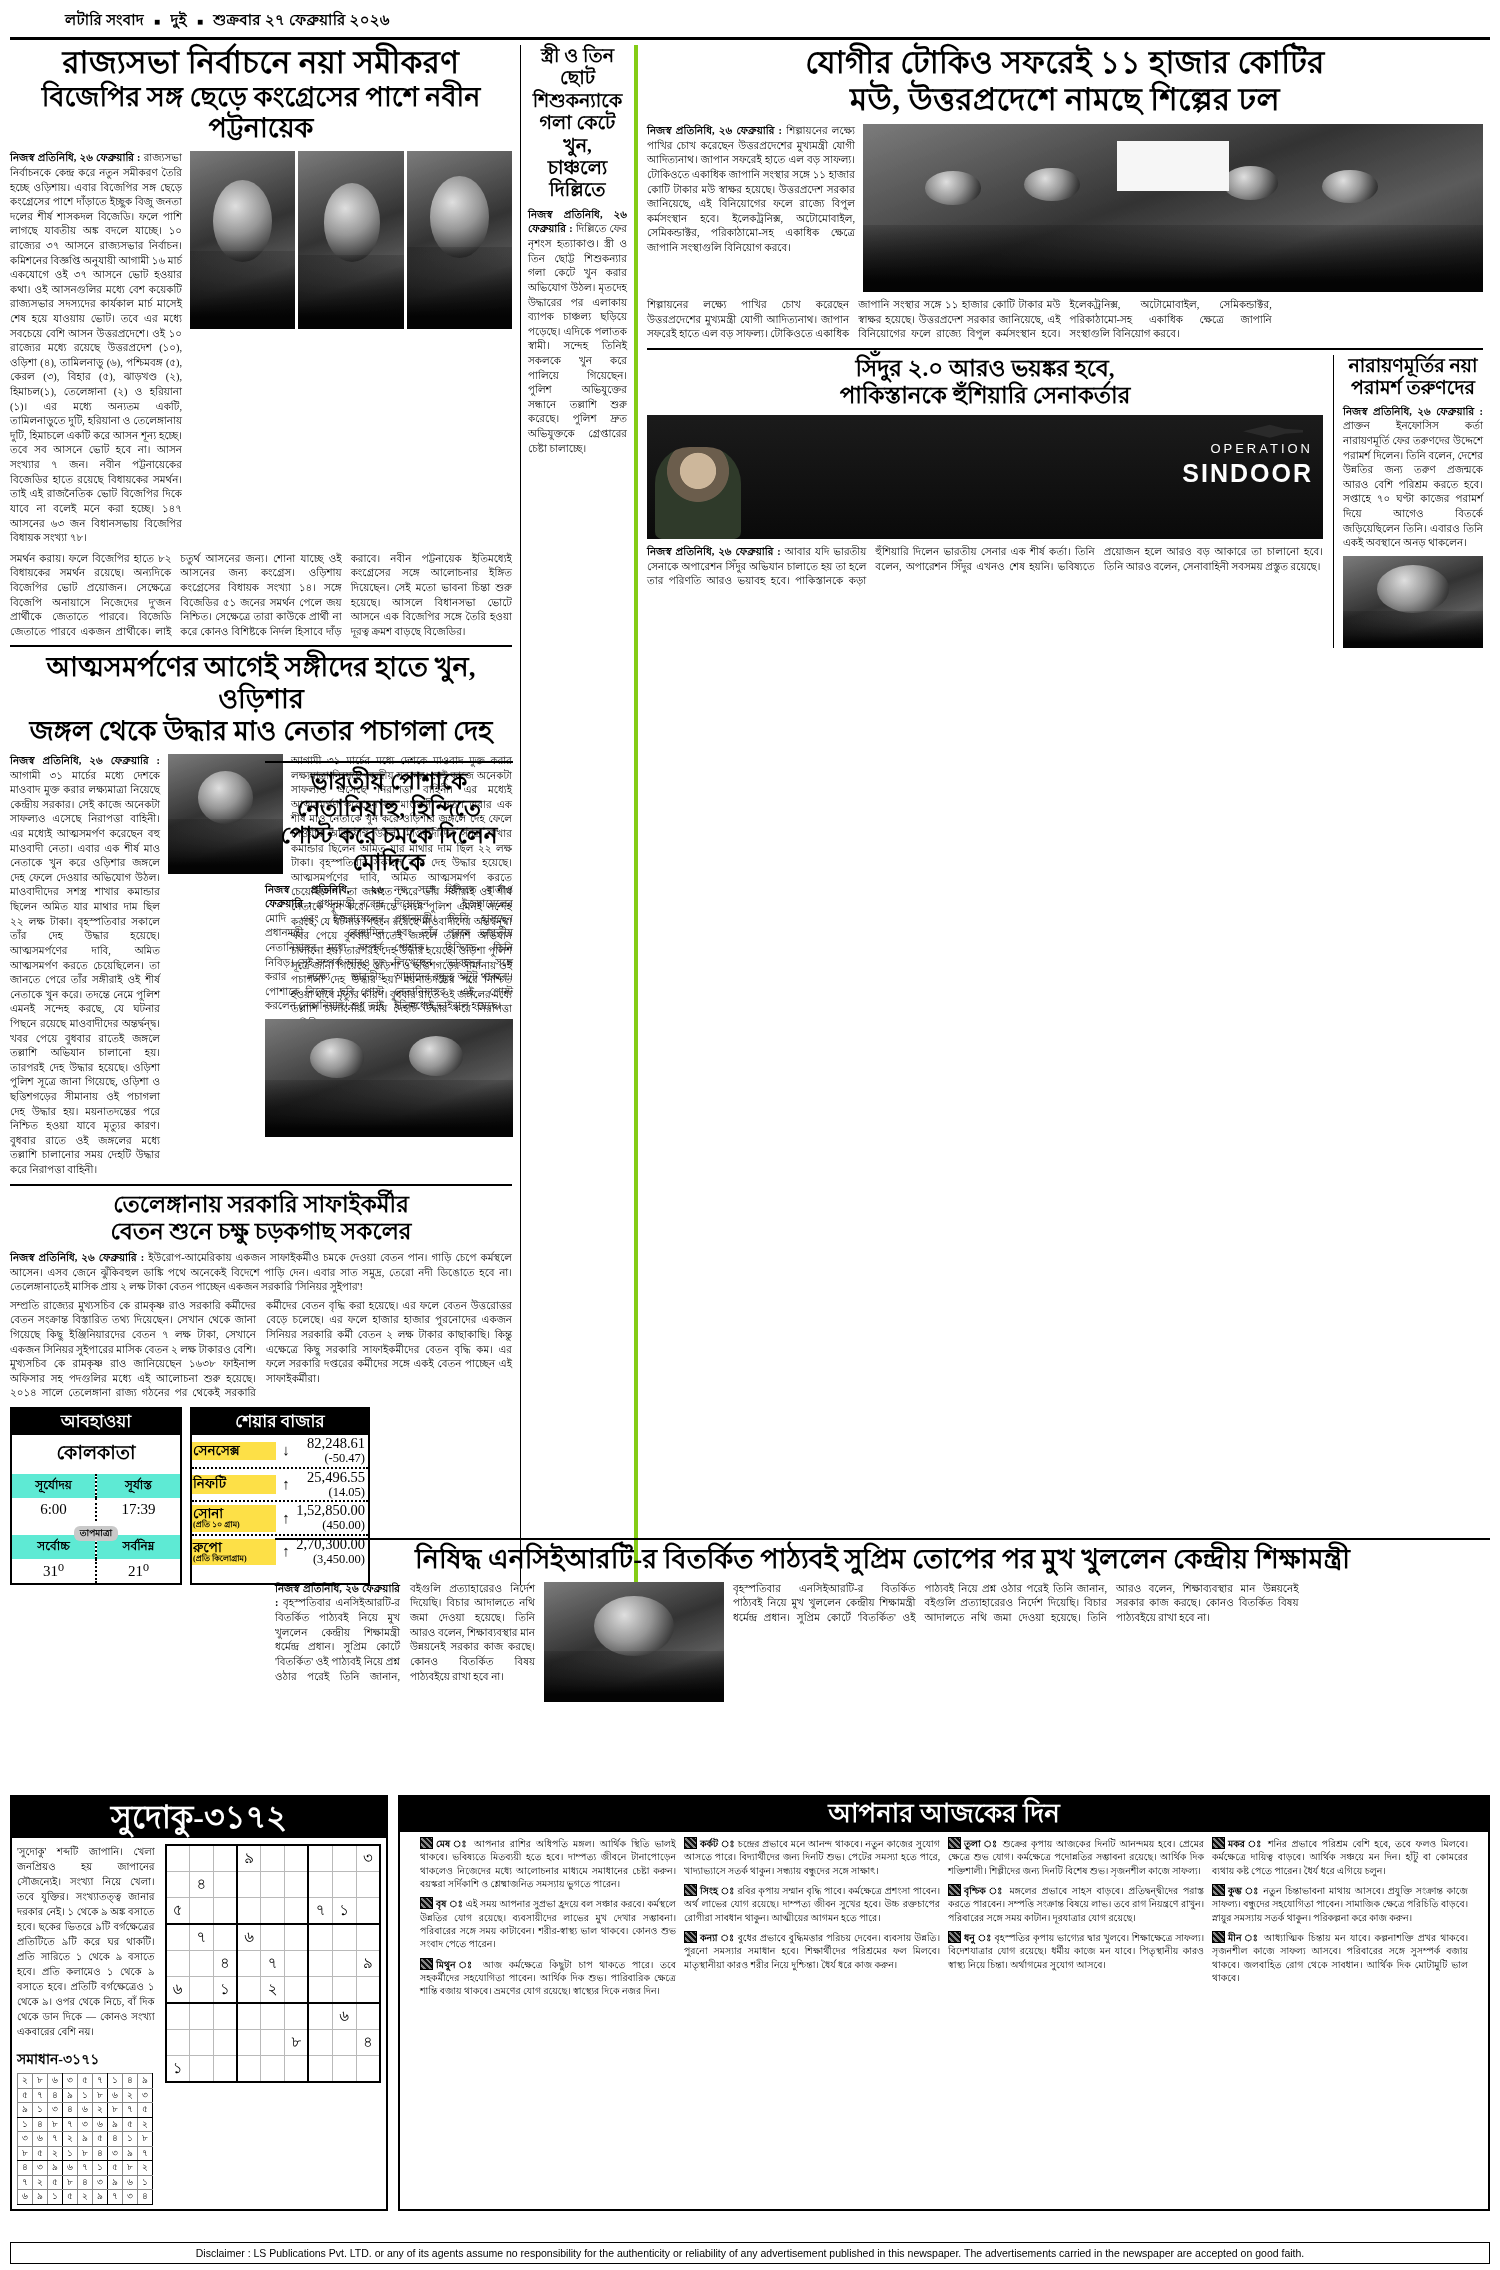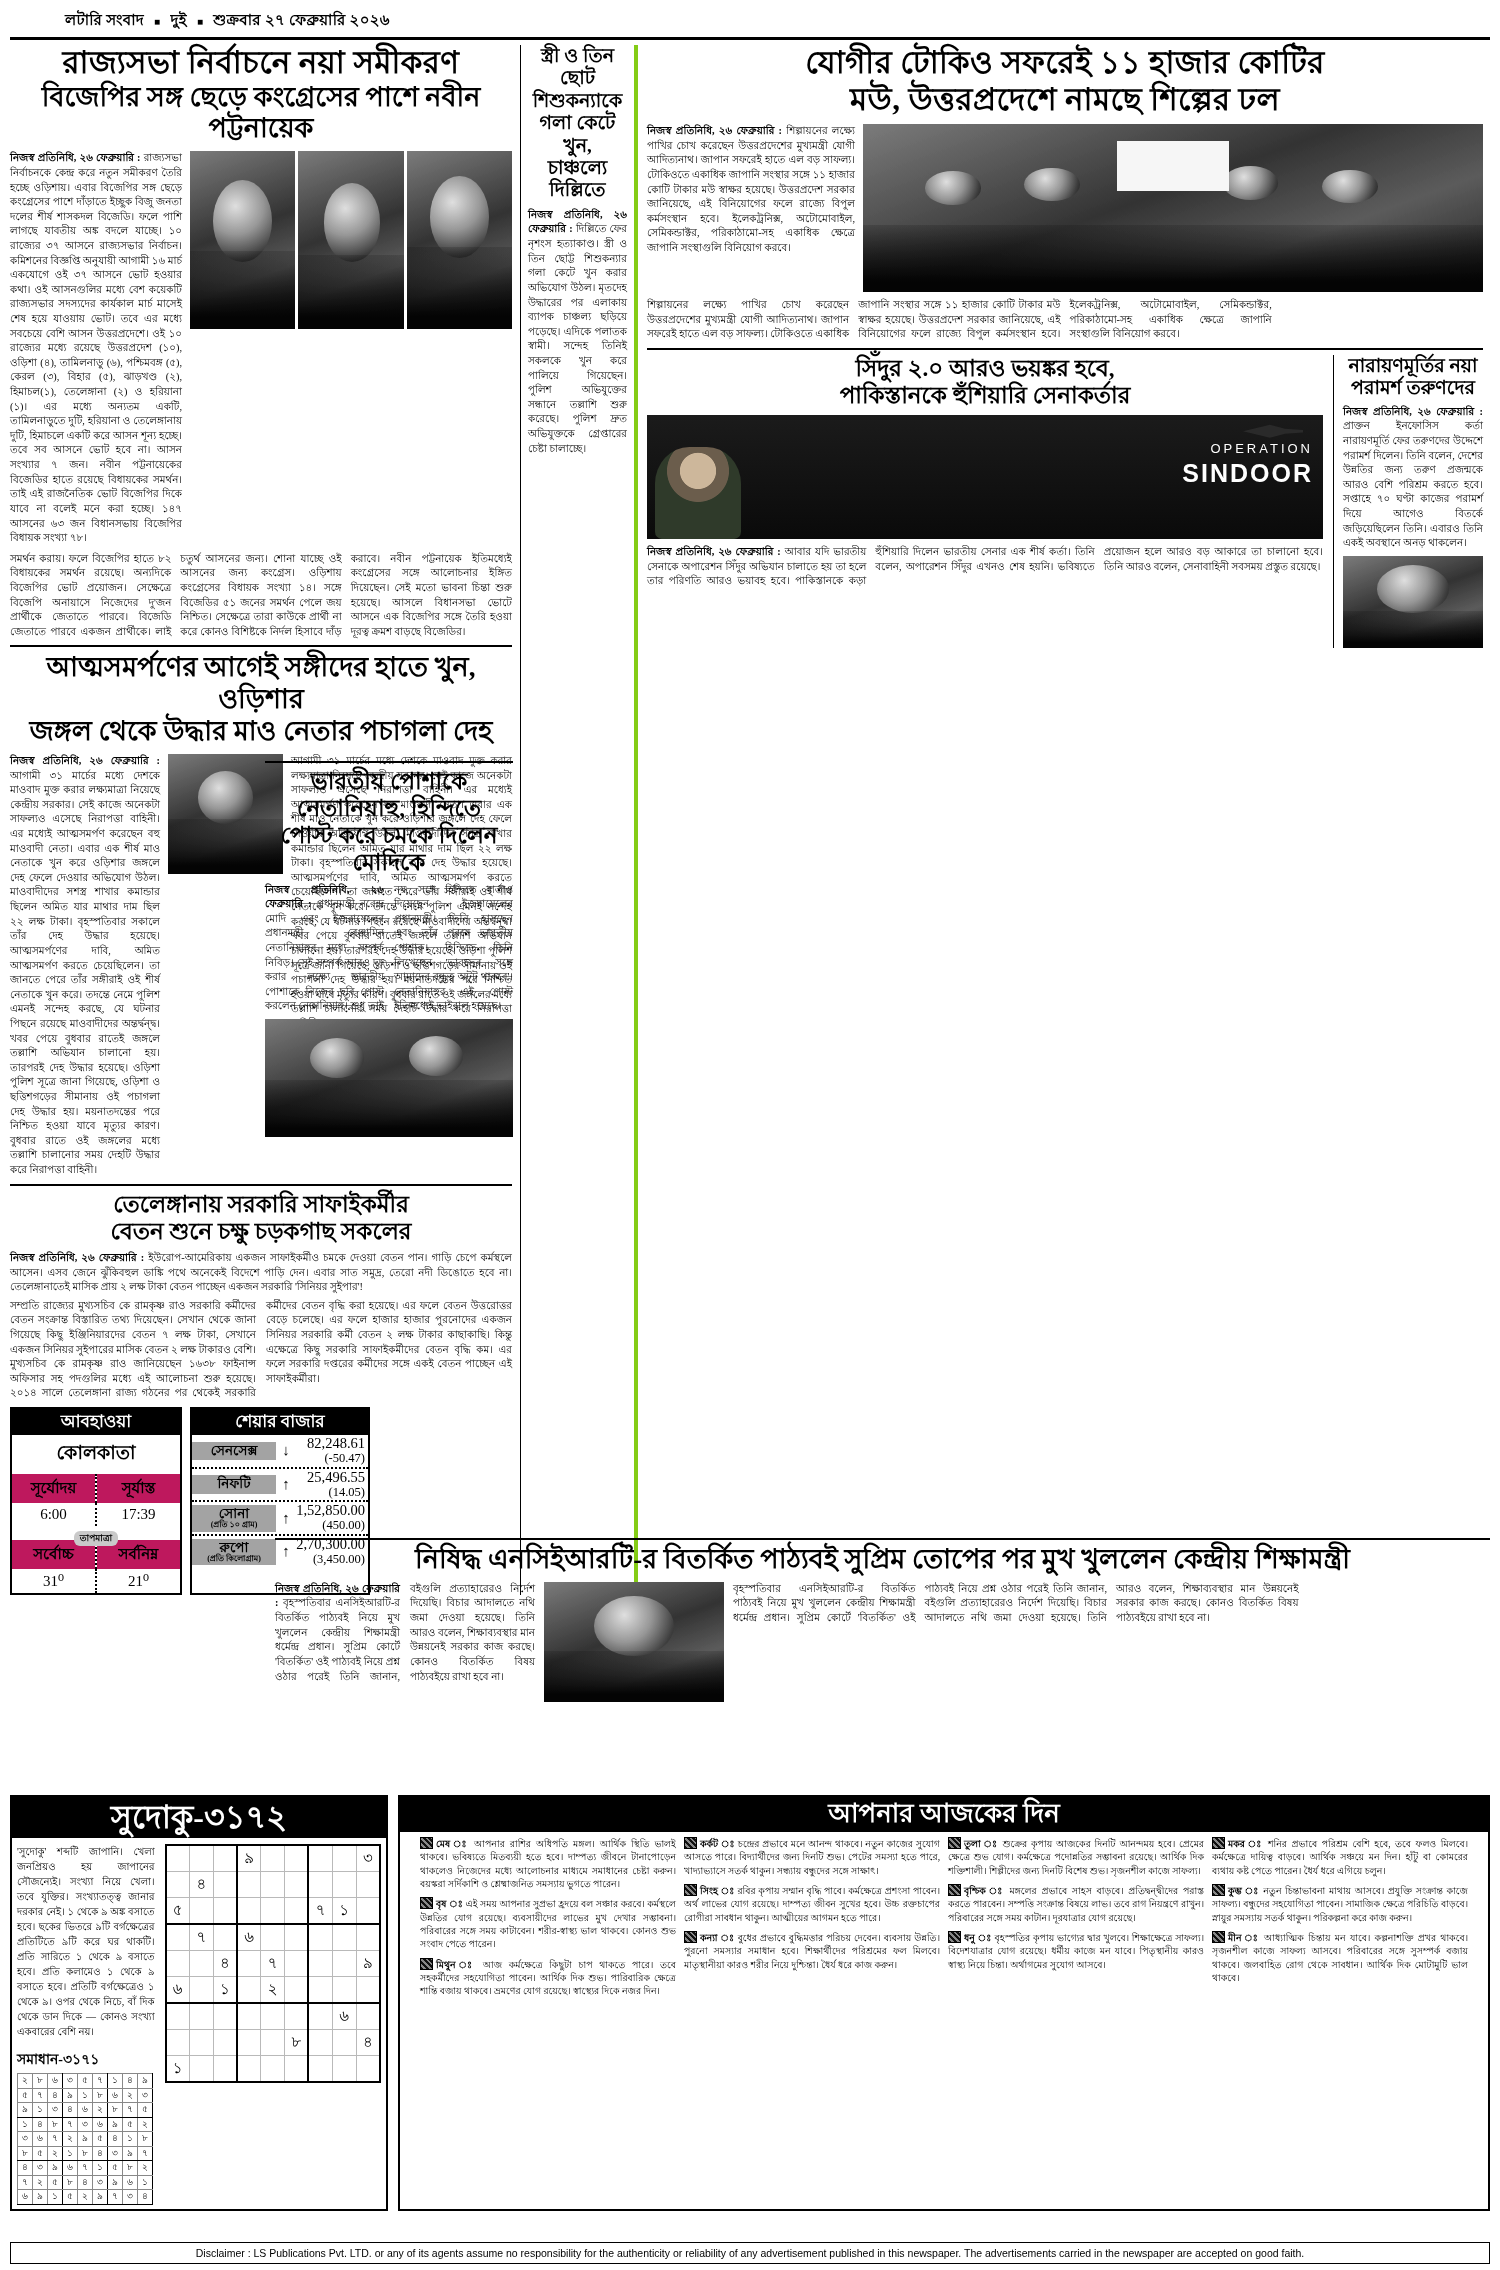--- a/index.html
+++ b/index.html
@@ -79,33 +79,33 @@
   .bordered { border: 2px solid #000; }
 
   
   .wm-wrap { display: flex; gap: 8px; margin-top: 6px; }
   .wm-box { border: 2px solid #000; }
   .w-box { width: 172px; }
   .m-box { width: 180px; }
   .wm-title { font-size: 17px; }
   .w-city { text-align: center; font-size: 19px; font-weight: bold; padding: 3px 0 4px; }
   .w-row { display: flex; }
-  .w-cell { flex: 1; text-align: center; font-size: 15px; font-weight: bold; background: #be185d; padding: 2px 8px; }
+  .w-cell { flex: 1; text-align: center; font-size: 12px; font-weight: bold; background: #5eead4; padding: 2px 8px; }
   .w-cell.val { background: #fff; font-size: 15px; font-weight: normal; padding: 3px 0; }
   .w-sep { border-left: 2px dotted #000; }
   .w-tempbadge {
     text-align: center; font-size: 9px; font-weight: bold;
     background: #c9c9c9; display: inline-block; padding: 0 6px; border-radius: 6px;
   }
   .w-badgeline { text-align: center; margin: 1px 0 -6px 0; position: relative; z-index: 2;}
 
   .m-row { display: flex; align-items: center; border-bottom: 2px dotted #000; padding: 1px 0; }
   .m-row:last-child { border-bottom: 0; }
   .m-name {
-    width: 84px; text-align: center; background: #a3a3a3;
+    width: 84px; background: #fde047;
     font-size: 13.5px; font-weight: bold; line-height: 1.05; padding: 2px 1px;
   }
   .m-name small { font-size: 8px; font-weight: bold; display: block; }
   .m-arrow { width: 20px; text-align: center; font-size: 15px; }
   .m-val { flex: 1; text-align: right; font-size: 14.5px; line-height: 1.1; padding-right: 3px; }
   .m-val .chg { display: block; font-size: 12.5px; }
 
   
   .sud-wrap { display: flex; gap: 10px; padding: 6px 5px 4px 5px; }
   .sud-txt { width: 150px; font-size: 10px; line-height: 1.5; text-align: justify; }

